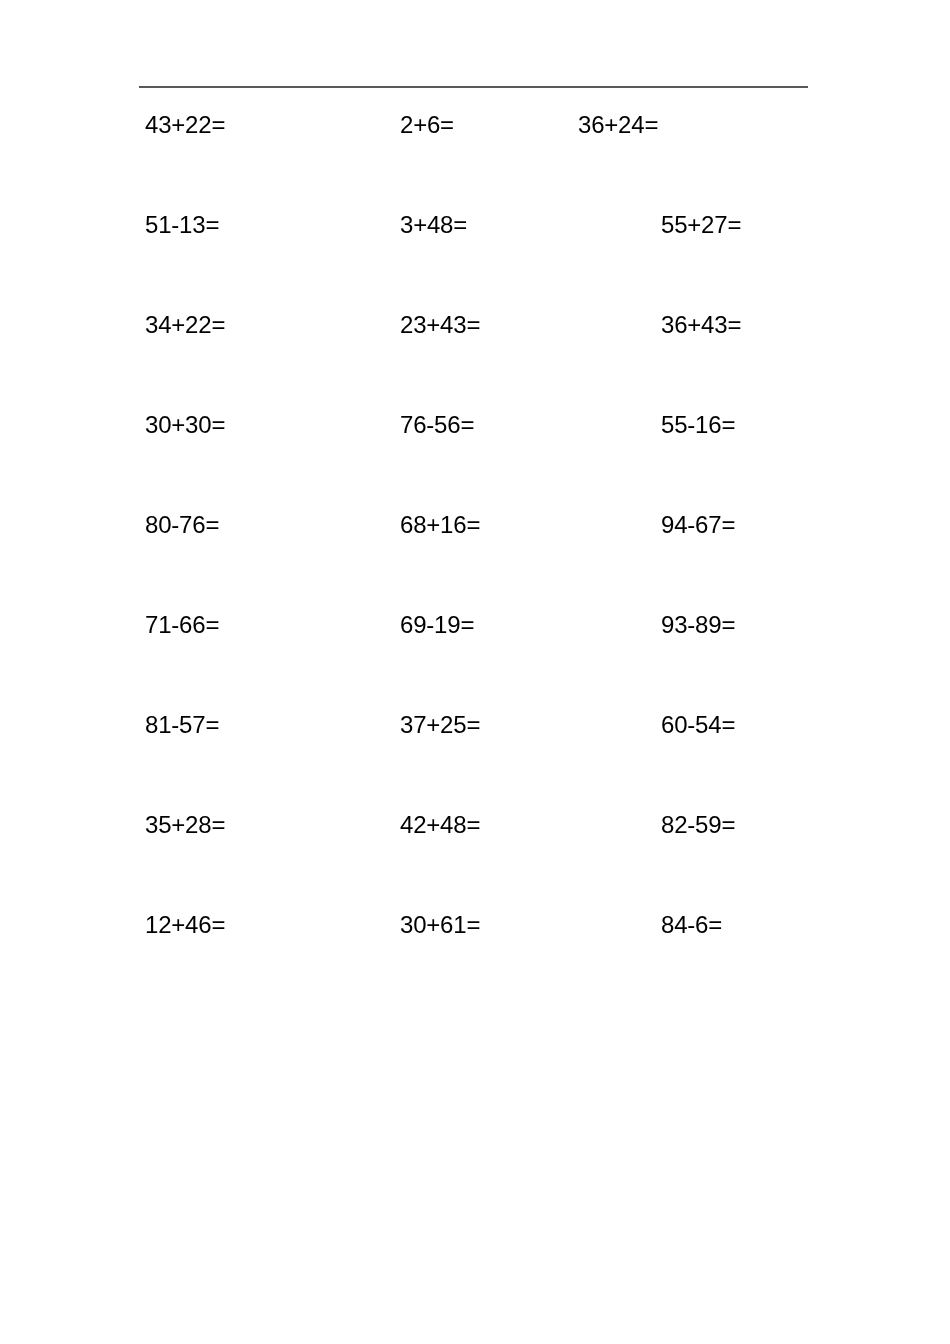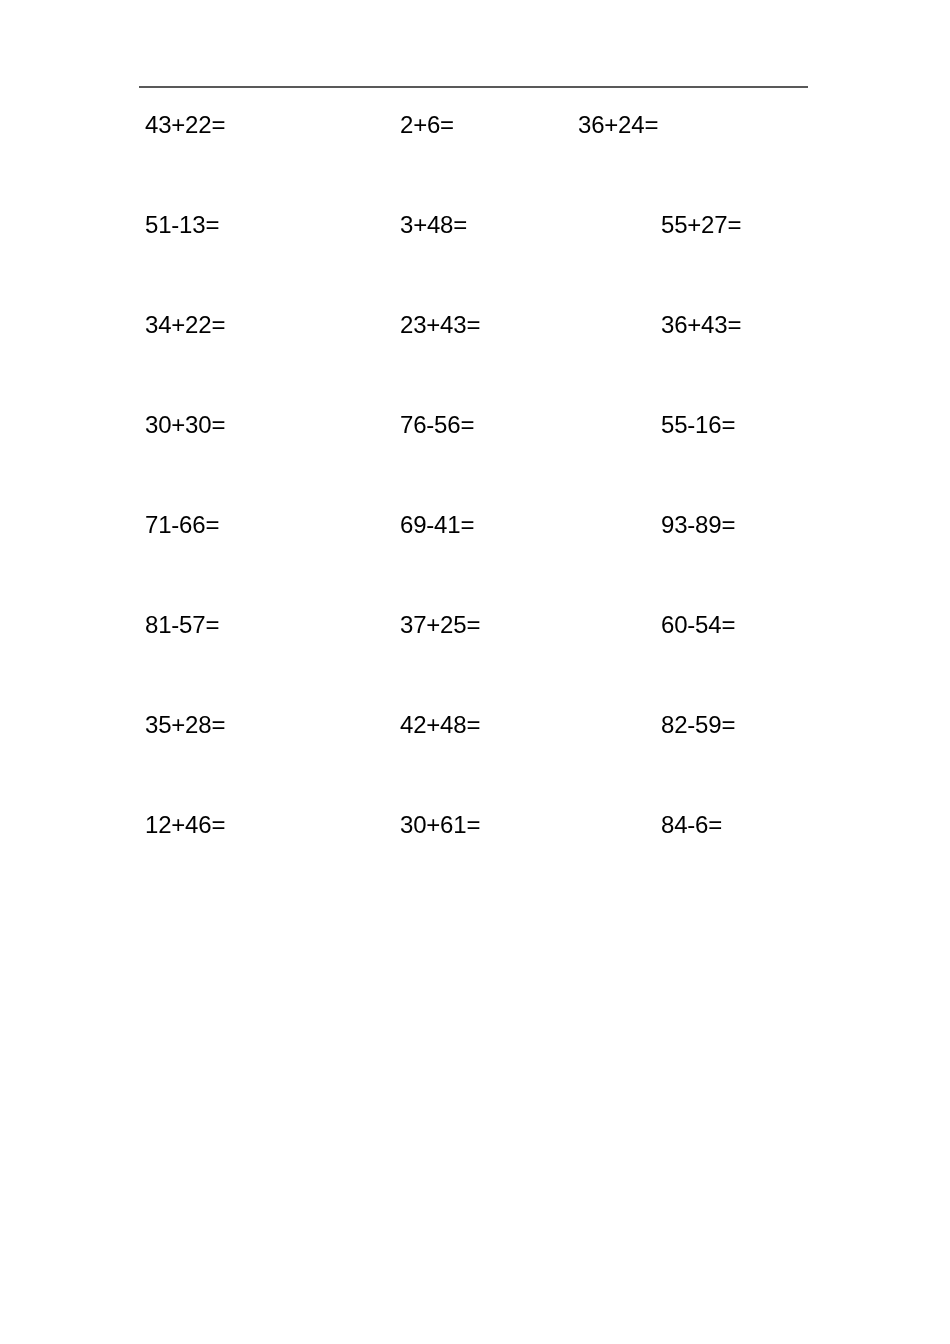--- a/index.html
+++ b/index.html
@@ -81,22 +81,27 @@
         <div class="problem-cell col-1">34+22=</div>
         <div class="problem-cell col-2">23+43=</div>
         <div class="problem-cell col-3">36+43=</div>
       </div>
       <div class="problem-row">
         <div class="problem-cell col-1">30+30=</div>
         <div class="problem-cell col-2">76-56=</div>
         <div class="problem-cell col-3">55-16=</div>
       </div>
       <div class="problem-row">
+        <div class="problem-cell col-1">80-76=</div>
+        <div class="problem-cell col-2">68+16=</div>
+        <div class="problem-cell col-3">94-67=</div>
+      </div>
+      <div class="problem-row">
         <div class="problem-cell col-1">71-66=</div>
-        <div class="problem-cell col-2">69-41=</div>
+        <div class="problem-cell col-2">69-19=</div>
         <div class="problem-cell col-3">93-89=</div>
       </div>
       <div class="problem-row">
         <div class="problem-cell col-1">81-57=</div>
         <div class="problem-cell col-2">37+25=</div>
         <div class="problem-cell col-3">60-54=</div>
       </div>
       <div class="problem-row">
         <div class="problem-cell col-1">35+28=</div>
         <div class="problem-cell col-2">42+48=</div>

